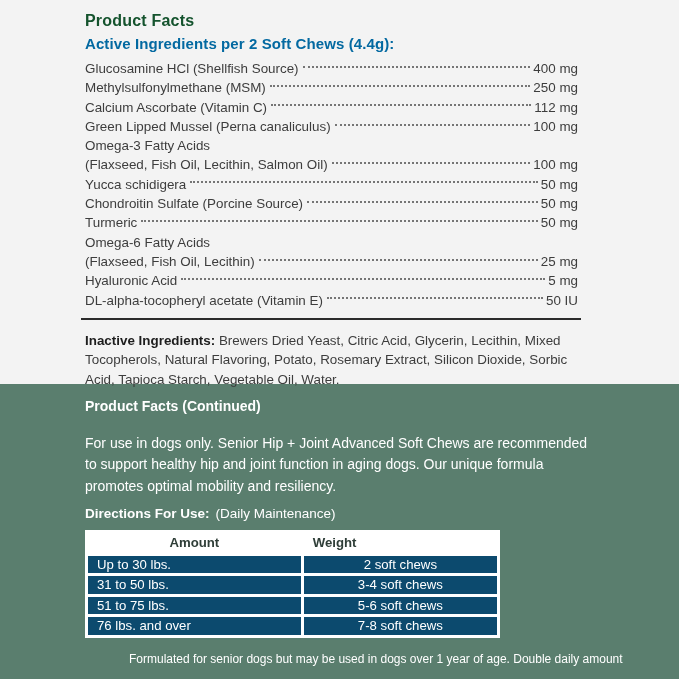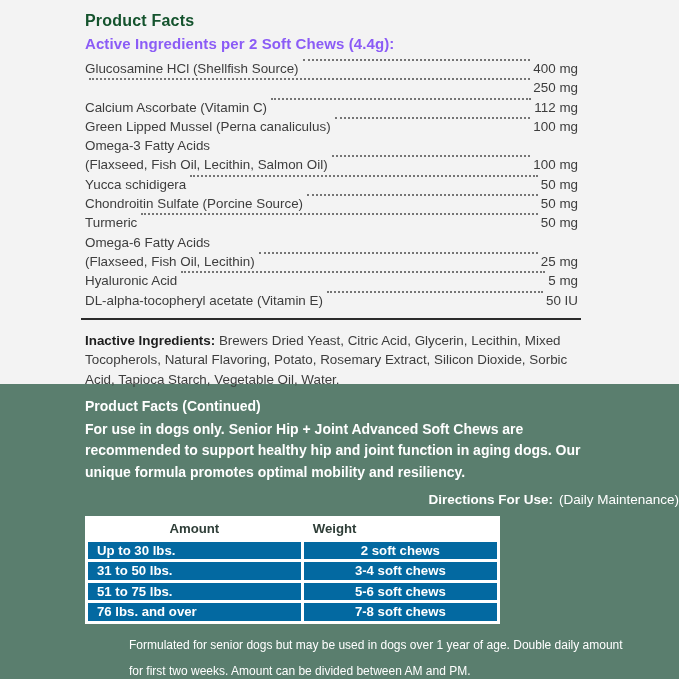--- a/index.html
+++ b/index.html
@@ -12,26 +12,26 @@
     box-sizing:border-box;
     width:679px;height:384px;
     background:#f3f3f3;
     padding:11px 0 0 85px;
   }
   .pf-title{
     font-size:16px;font-weight:bold;color:#14532d;
     line-height:20px;margin:0 0 3px 0;letter-spacing:.2px;
   }
   .pf-subtitle{
-    font-size:15px;font-weight:bold;color:#8b5cf6;
+    font-size:15px;font-weight:bold;color:#0369a1;
     line-height:19px;margin:0 9px 6px 0;letter-spacing:.1px;
   }
   .ing-list{width:493px;}
   .ing-row{
-    display:flex;align-items:flex-start;
+    display:flex;align-items:center;
     font-size:13.4px;color:#3d3d3d;line-height:19.3px;height:19.3px;
     white-space:nowrap;
   }
   .ing-leader{
     flex:1;
     border-bottom:2px dotted #757575;
     margin:0 3px 4px 4px;
     min-width:10px;
   }
   .ing-amount{white-space:nowrap;}
@@ -48,43 +48,43 @@
     box-sizing:border-box;
     width:679px;height:295px;
     background:#5a7e6e;
     color:#ffffff;
     padding:14px 0 0 85px;
   }
   .g-title{
     font-size:14px;font-weight:bold;margin:0 0 3px 0;line-height:17px;
   }
   .g-desc{
-    width:505px;font-size:14px;line-height:21.3px;margin:4px 0 8px 0;font-weight:bold;
+    width:505px;font-size:14px;line-height:21.3px;margin:18px 0 8px 0;
   }
   .g-directions{
-    font-size:13.5px;line-height:17px;margin:0 0 8px 0;text-align:right;
+    font-size:13.5px;line-height:17px;margin:0 0 8px 0;
   }
   .g-directions b{margin-right:6px;}
   .pf-table{
     box-sizing:border-box;
     width:415px;
     background:#ffffff;
     padding:3px;
     display:flex;flex-direction:column;gap:3px;
   }
   .t-row{
     display:grid;grid-template-columns:52% 1fr;gap:3px;
   }
   .t-head .t-cell{
     background:#ffffff;color:#2f3e38;font-weight:bold;
     height:20px;line-height:20px;font-size:13.2px;
   }
   .t-body .t-cell{
-    background:#0369a1;color:#ffffff;
-    height:17.5px;line-height:17.5px;font-size:13.2px;font-weight:bold;
+    background:#0c4a6e;color:#ffffff;
+    height:17.5px;line-height:17.5px;font-size:13.2px;
   }
   .t-cell{box-sizing:border-box;}
   .t-cell.left{text-align:left;padding-left:9px;}
   .t-cell.center{text-align:center;}
   .g-footer{
     width:510px;font-size:12px;line-height:26px;margin-top:8px;margin-left:44px;
   }
 </style>
 </head>
 <body>
@@ -93,20 +93,21 @@
   <div class="pf-title">Product Facts</div>
   <div class="pf-subtitle">Active Ingredients per 2 Soft Chews (4.4g):</div>
 
   <div class="ing-list">
       <div class="ing-row">
         <span>Glucosamine HCl (Shellfish Source)</span>
         <span class="ing-leader"></span>
         <span class="ing-amount">400 mg</span>
       </div>
       <div class="ing-row">
+        <span>Methylsulfonylmethane (MSM)</span>
         <span class="ing-leader"></span>
         <span class="ing-amount">250 mg</span>
       </div>
       <div class="ing-row">
         <span>Calcium Ascorbate (Vitamin C)</span>
         <span class="ing-leader"></span>
         <span class="ing-amount">112 mg</span>
       </div>
       <div class="ing-row">
         <span>Green Lipped Mussel (Perna canaliculus)</span>

